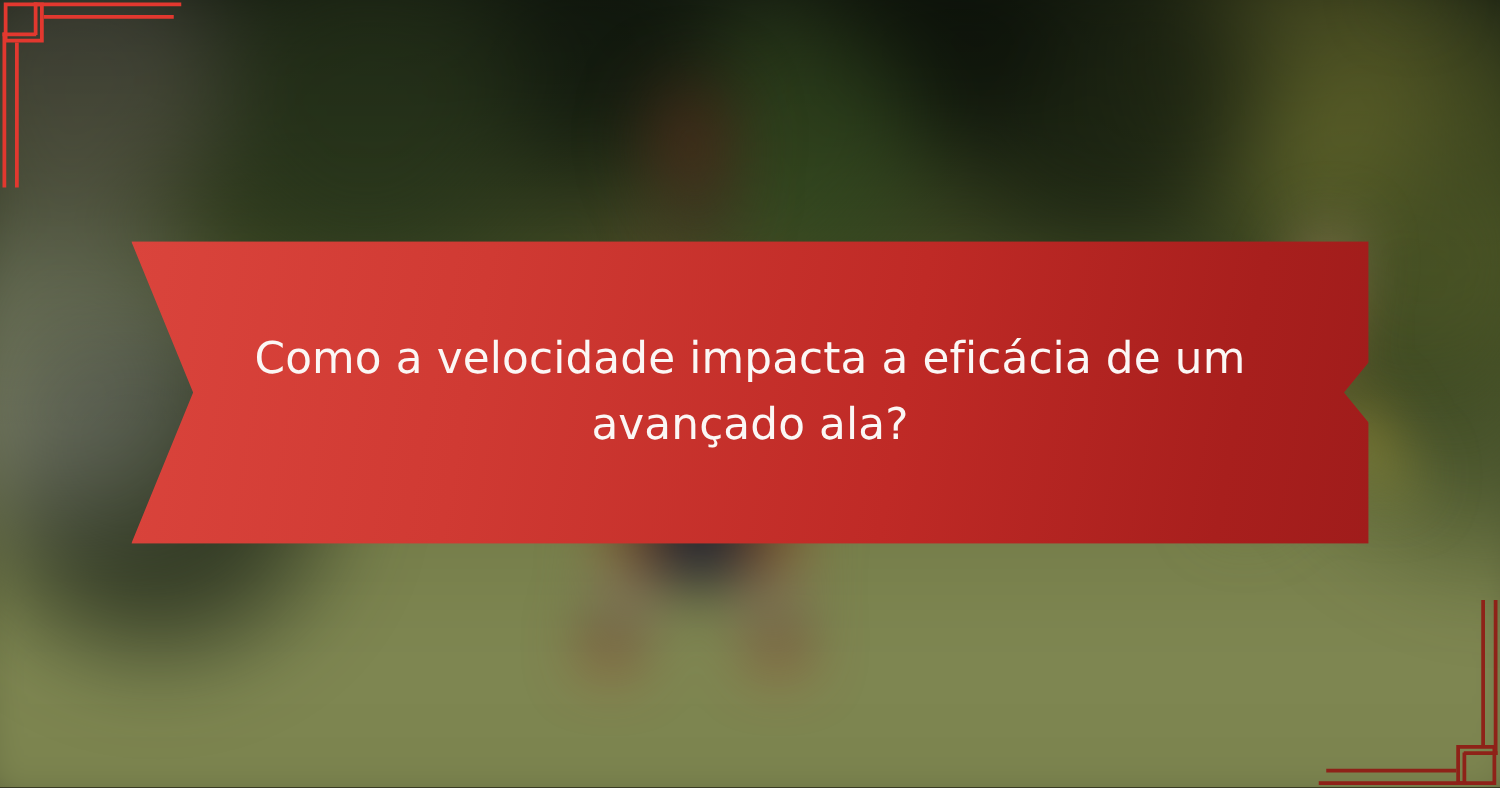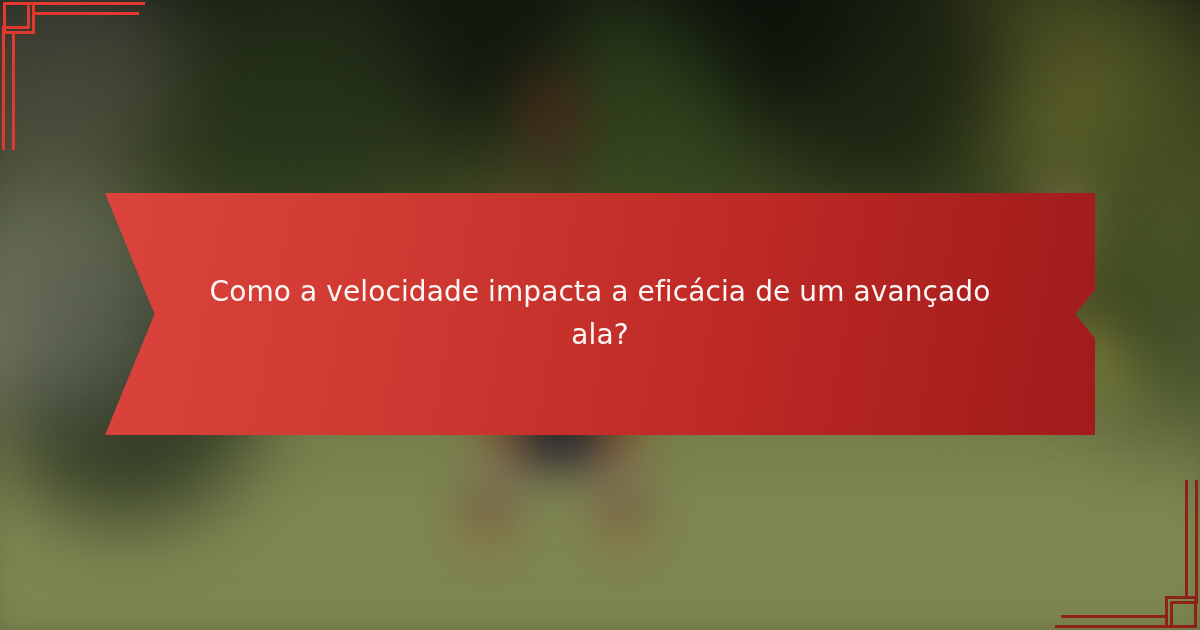--- a/index.html
+++ b/index.html
@@ -115,21 +115,21 @@
     -webkit-clip-path: polygon(0 0, 100% 0, 100% 40%, 98.0% 50%, 100% 60%, 100% 100%, 0 100%, 5.0% 50%);
     clip-path: polygon(0 0, 100% 0, 100% 40%, 98.0% 50%, 100% 60%, 100% 100%, 0 100%, 5.0% 50%);
     display: flex;
     align-items: center;
     justify-content: center;
   }
   #banner-title {
     width: 800px;
     text-align: center;
     color: #fbf7f5;
-    font-size: 28px;
+    font-size: 35px;
     font-weight: 400;
     line-height: 1.52;
     letter-spacing: 0.1px;
     white-space: pre-line;
   }
 </style>
 </head>
 <body>
 
 <div id="card">

